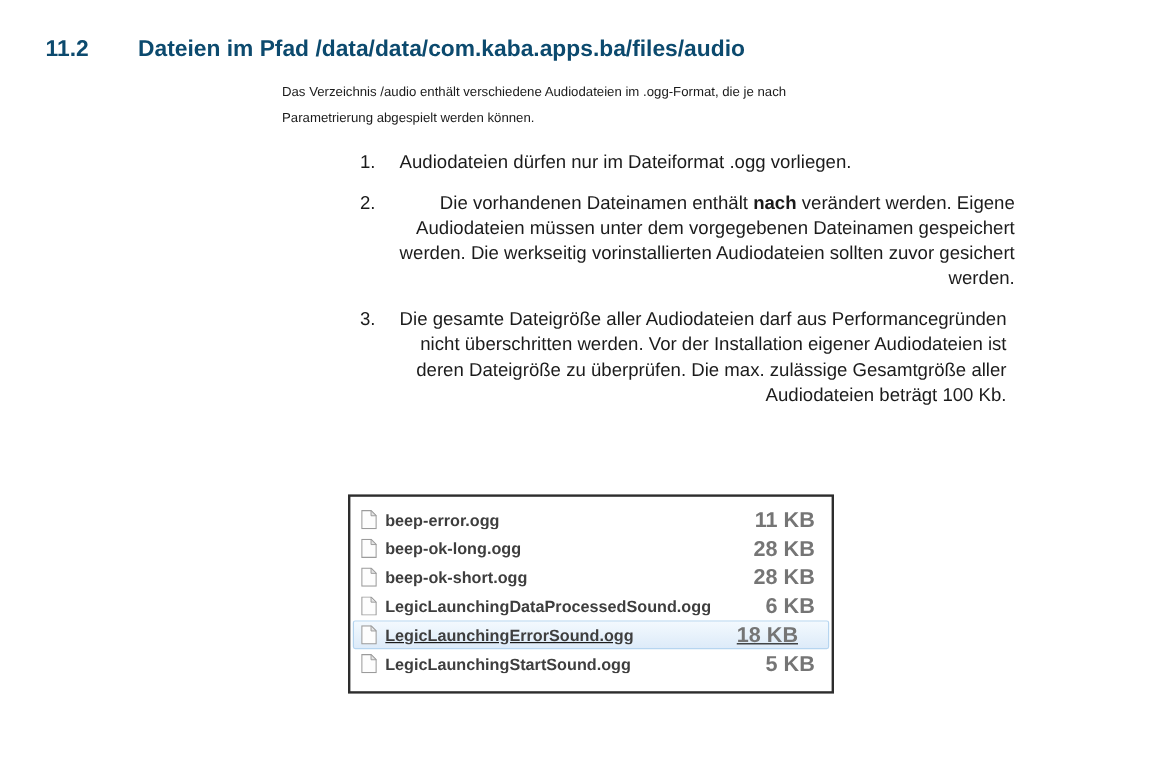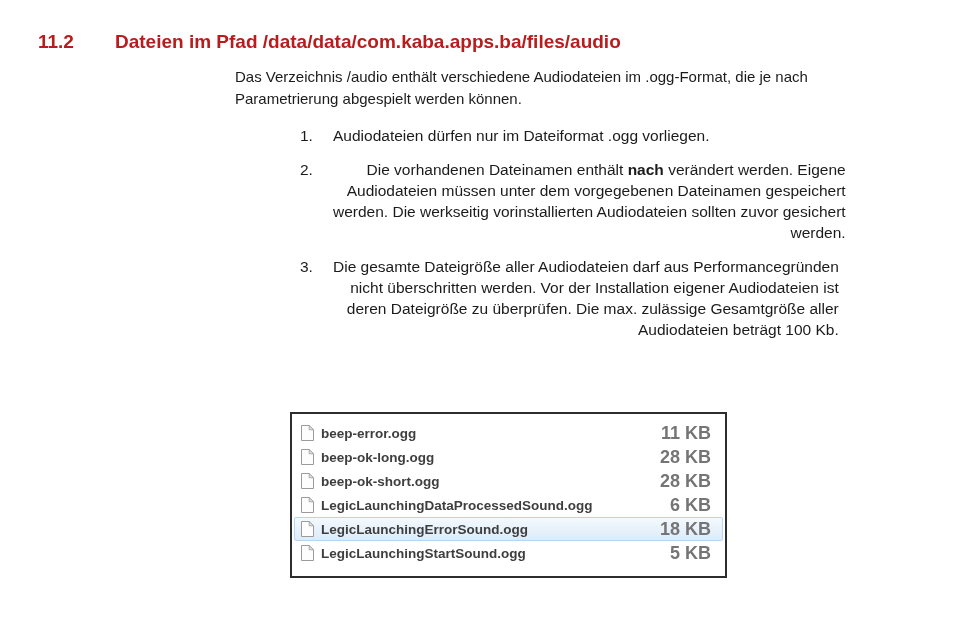--- a/index.html
+++ b/index.html
@@ -6,50 +6,51 @@
   body {
     width:979px; height:634px; background:#ffffff; position:relative;
     font-family:"Liberation Sans", sans-serif; color:#1b1b1b;
     overflow:hidden;
   }
   .page { position:absolute; inset:0; background:#ffffff; }
 
   
   .heading {
     position:absolute; left:38px; top:31px;
-    font-size:19px; font-weight:700; color:#b91c1c; white-space:nowrap;
+    font-size:19px; font-weight:700; color:#0c4a6e; white-space:nowrap;
   }
   .heading-number { display:inline-block; width:77px; }
 
   
   .content { position:absolute; left:235px; top:66px; width:718px; }
   .para {
-    margin:0 0 6px 0; font-size:15px; line-height:22px;
+    margin:0 0 6px 0; font-size:11px; line-height:22px;
     white-space:pre-line; color:#1b1b1b;
   }
   .numbered-list { margin:15px 0 0 65px; }
   .list-item { display:flex; margin-bottom:13px; font-size:15.5px; line-height:21px; }
   .list-num { width:33px; flex:none; }
   .list-text { white-space:pre-line;text-align:right; }
   .list-text .bold { font-weight:700; }
 
   
   .filebox {
-    position:absolute; left:290px; top:412px; width:437px; height:166px;
+    position:absolute; left:290px; top:412px; width:405px; height:166px;
     box-sizing:border-box; border:2px solid #2d2d2d; background:#ffffff;
     padding-top:7px;
   }
   .file-row {
     height:24px; display:flex; align-items:center;
     padding:0 12px 0 7px; margin:0 2px; box-sizing:border-box;
   }
   .file-row.selected {
     border:1px solid #b6d5f0; border-radius:2px;
     background:linear-gradient(to bottom, #f3f9fe, #ddebf9);
-    padding:0 11px 0 6px;
+    padding:0 25px 0 6px;
+    text-decoration:underline;
   }
   .file-icon { width:13px; height:16px; margin-right:7px; flex:none; display:inline-block; }
   .file-name {
     font-size:13.5px; font-weight:700; color:#3e3e3e; white-space:nowrap;
     overflow:hidden;
   }
   .file-size {
     margin-left:auto; font-size:18px; font-weight:700; color:#757575;
     white-space:nowrap;
   }

